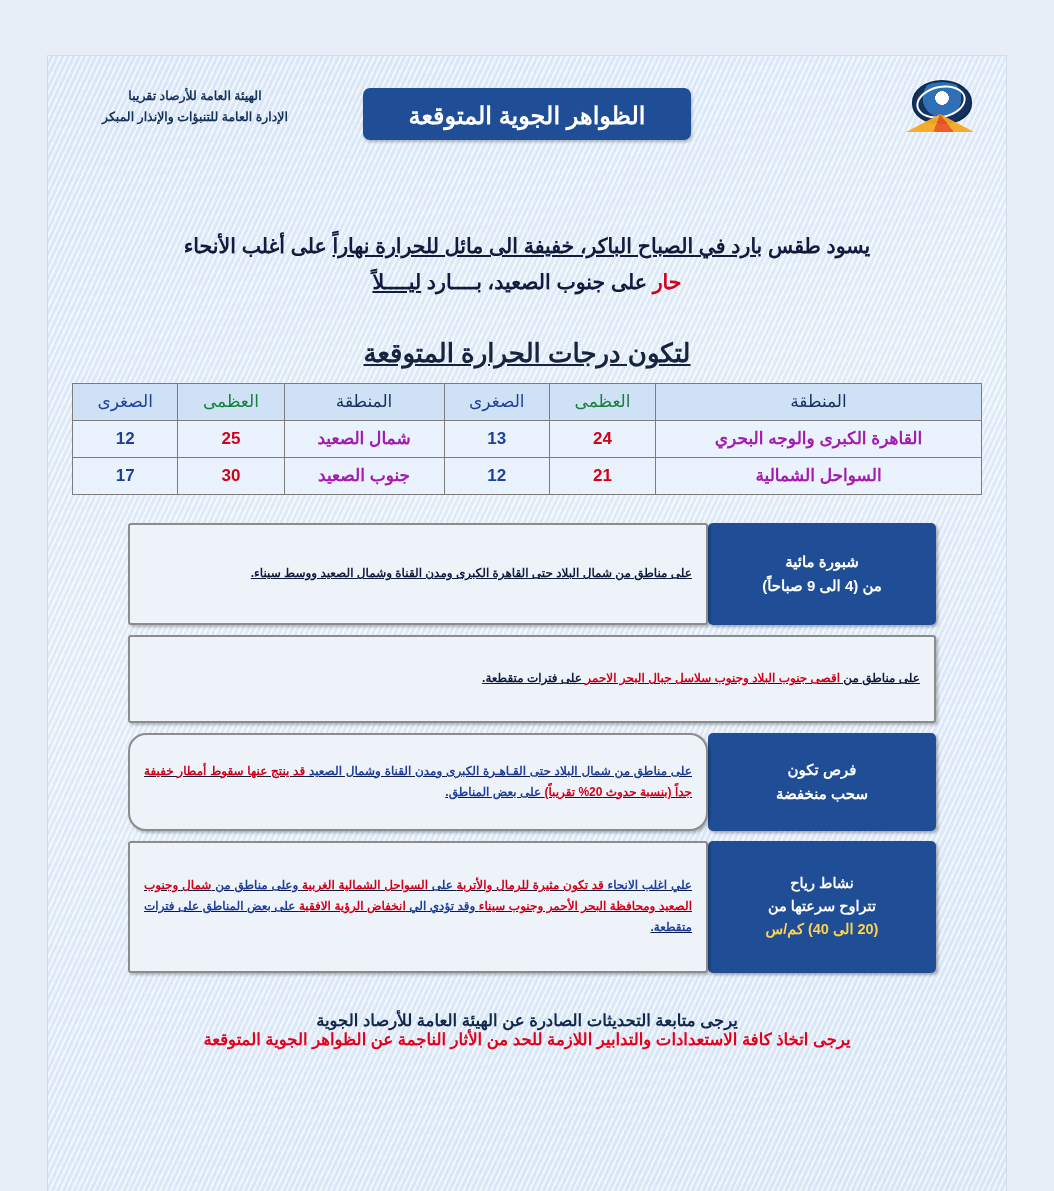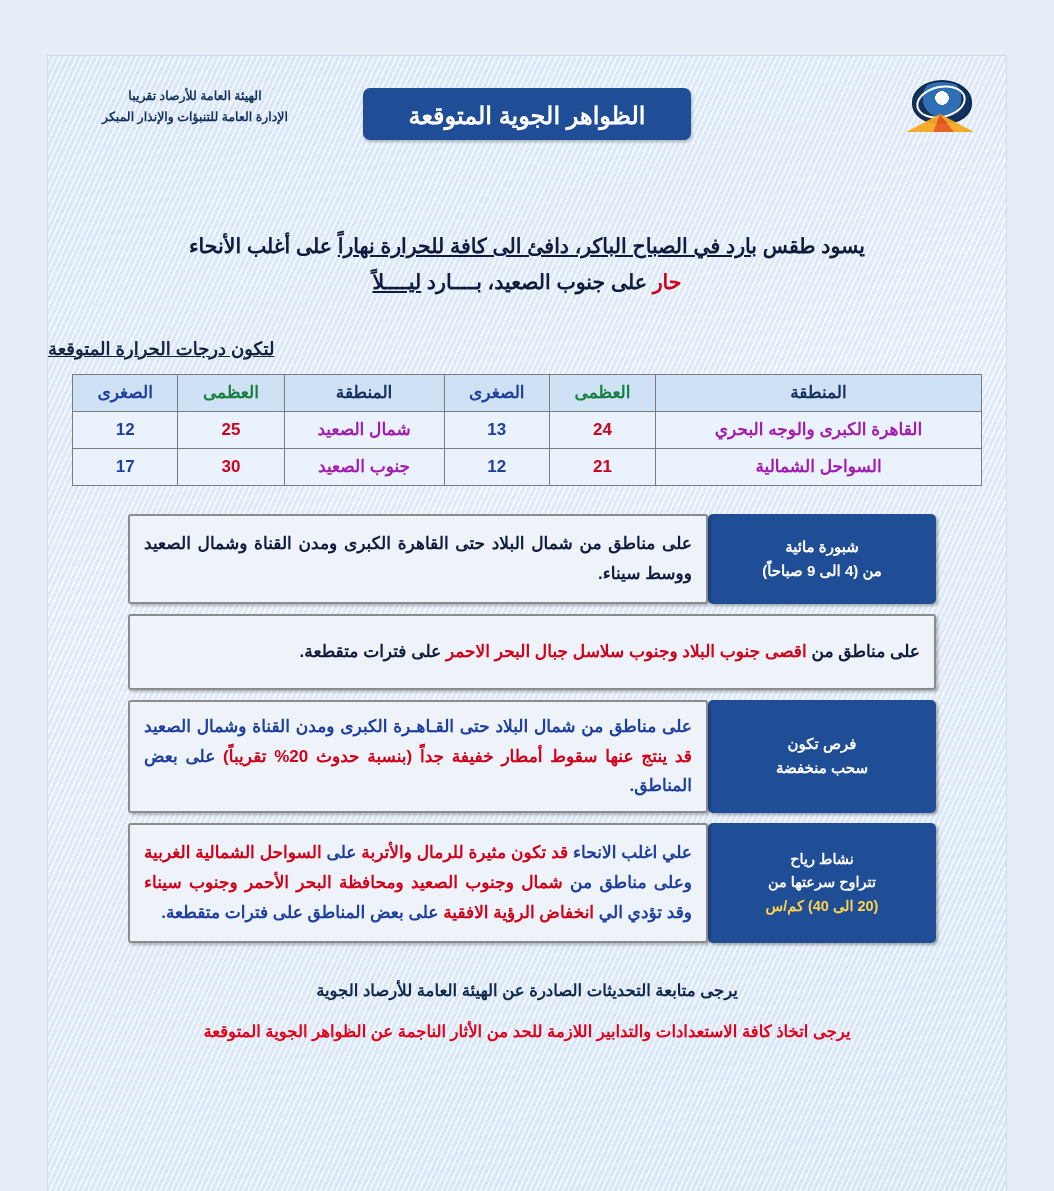--- a/index.html
+++ b/index.html
@@ -101,43 +101,43 @@
     text-align: center;
     font-size: 20.5px;
     font-weight: bold;
     color: #101b3d;
     line-height: 1.75;
   }
   .summary .u { text-decoration: underline; }
   .summary .red { color: #d0021b; }
   .subtitle {
     margin-top: 38px;
-    text-align: left;
-    font-size: 18px;
+    text-align: center;
+    font-size: 26px;
     font-weight: bold;
     color: #16243f;
     text-decoration: underline;
   }
   
   table.temps {
     margin: 14px auto 0;
     width: 910px;
     border-collapse: collapse;
     background: #eaf3fd;
     font-size: 17px;
   }
   table.temps th, table.temps td {
     border: 1px solid #7c7c7c;
     padding: 5px 8px;
     text-align: center;
     height: 26px;
   }
   table.temps thead th {
     background: #cfe1f5;
-    font-weight: bold;
+    font-weight: normal;
     color: #14305e;
   }
   table.temps thead th.max { color: #15803d; }
   table.temps thead th.min { color: #1f3f9e; }
   table.temps td.region {
     font-weight: bold;
     color: #a21caf;
   }
   table.temps td.max {
     color: #d0021b;
@@ -172,49 +172,49 @@
     padding: 6px 20px;
     box-shadow: 2px 2px 3px rgba(0,0,0,.3);
   }
   .plabel .yellow { color: #ffd34d; }
   .ptext {
     flex: 1 1 auto;
     margin-left: 10px;
     background: #eef3fa;
     border: 2px solid #8c8c8c;
     border-radius: 3px;
-    padding: 10px 14px;
-    font-size: 17px;
+    padding: 16px 14px;
+    font-size: 12px;
     font-weight: bold;
     color: #101b3d;
     line-height: 1.75;
     text-align: justify;
     box-shadow: 2px 2px 3px rgba(0,0,0,.25);
     display: flex;
     align-items: center;
+    text-decoration: underline;
   }
   .ptext .red { color: #d0021b; }
   .ptext .blue { color: #1f3f9e; }
   .r1 .ptext { min-height: 66px; }
   .r2 .ptext { min-height: 52px; }
-  .r3 .ptext { min-height: 62px; }
+  .r3 .ptext { min-height: 62px; border-radius: 18px; }
   .r4 .ptext { min-height: 96px; }
   .r4 .plabel { font-size: 14.5px; }
   
   .footer {
     margin: 38px 0 0;
     text-align: center;
   }
   .footer .f1 {
     font-size: 16.5px;
     font-weight: bold;
     color: #12274c;
   }
   .footer .f2 {
-    margin-top: 22px;
     font-size: 16.5px;
     font-weight: bold;
     color: #e2001a;
   }
 </style>
 </head>
 <body>
 
 <div class="page">
 
@@ -231,21 +231,21 @@
     </div>
 
     <div class="org">
       <div>الهيئة العامة للأرصاد تقريبا</div>
       <div>الإدارة العامة للتنبؤات والإنذار المبكر</div>
     </div>
   </div>
 
   <div class="summary">
     <div>
-      <span>يسود طقس </span><span class="u">بارد في الصباح الباكر، دافئ الى كافة للحرارة نهاراً</span><span> على أغلب الأنحاء</span>
+      <span>يسود طقس </span><span class="u">بارد في الصباح الباكر، خفيفة الى مائل للحرارة نهاراً</span><span> على أغلب الأنحاء</span>
     </div>
     <div>
       <span class="red">حار</span><span> على جنوب الصعيد، بــــارد </span><span class="u">ليــــلاً</span>
     </div>
   </div>
 
   <div class="subtitle">لتكون درجات الحرارة المتوقعة</div>
 
   <table class="temps">
     <thead>

